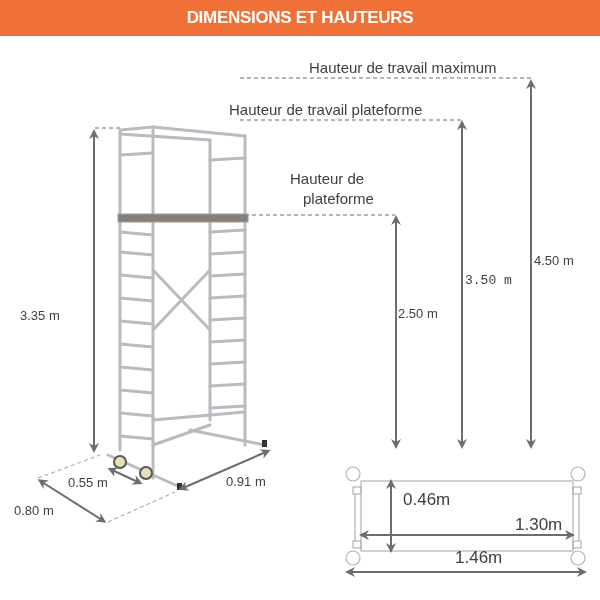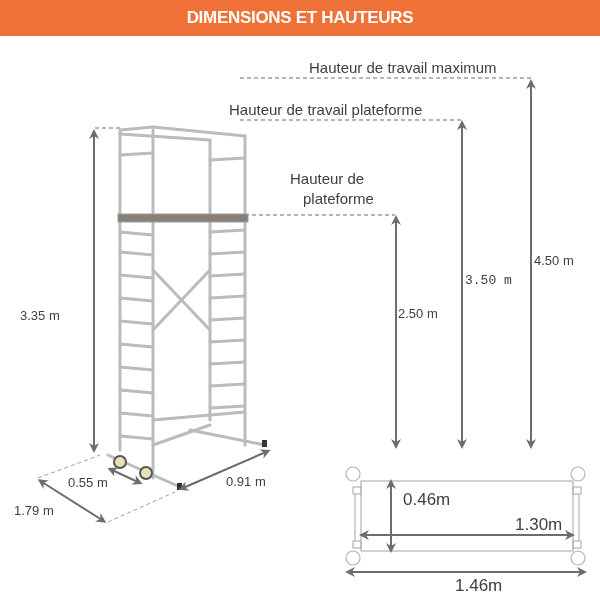--- a/index.html
+++ b/index.html
@@ -127,18 +127,18 @@
 <span class="lbl mid" style="left:229px;top:101px;">Hauteur de travail plateforme</span>
 <span class="lbl mid" style="left:290px;top:170px;">Hauteur de</span>
 <span class="lbl mid" style="left:303px;top:190px;">plateforme</span>
 
 <span class="lbl big" style="left:398px;top:306px;">2.50 m</span>
 <span class="lbl big" style="left:465px;top:273px;font-family:Liberation Mono, monospace;">3.50 m</span>
 <span class="lbl big" style="left:534px;top:253px;">4.50 m</span>
 
 <span class="lbl big" style="left:20px;top:284px;margin-top:24px;">3.35 m</span>
 <span class="lbl big" style="left:68px;top:475px;">0.55 m</span>
-<span class="lbl big" style="left:14px;top:503px;">1.79 m</span>
+<span class="lbl big" style="left:14px;top:503px;">0.80 m</span>
 <span class="lbl big" style="left:226px;top:474px;">0.91 m</span>
 
 <span class="lbl sm" style="left:403px;top:490px;">0.46m</span>
 <span class="lbl sm" style="left:515px;top:515px;">1.30m</span>
-<span class="lbl sm" style="left:455px;top:548px;margin-top:28px;">1.46m</span>
+<span class="lbl sm" style="left:455px;top:548px;">1.46m</span>
 
 </body></html>

